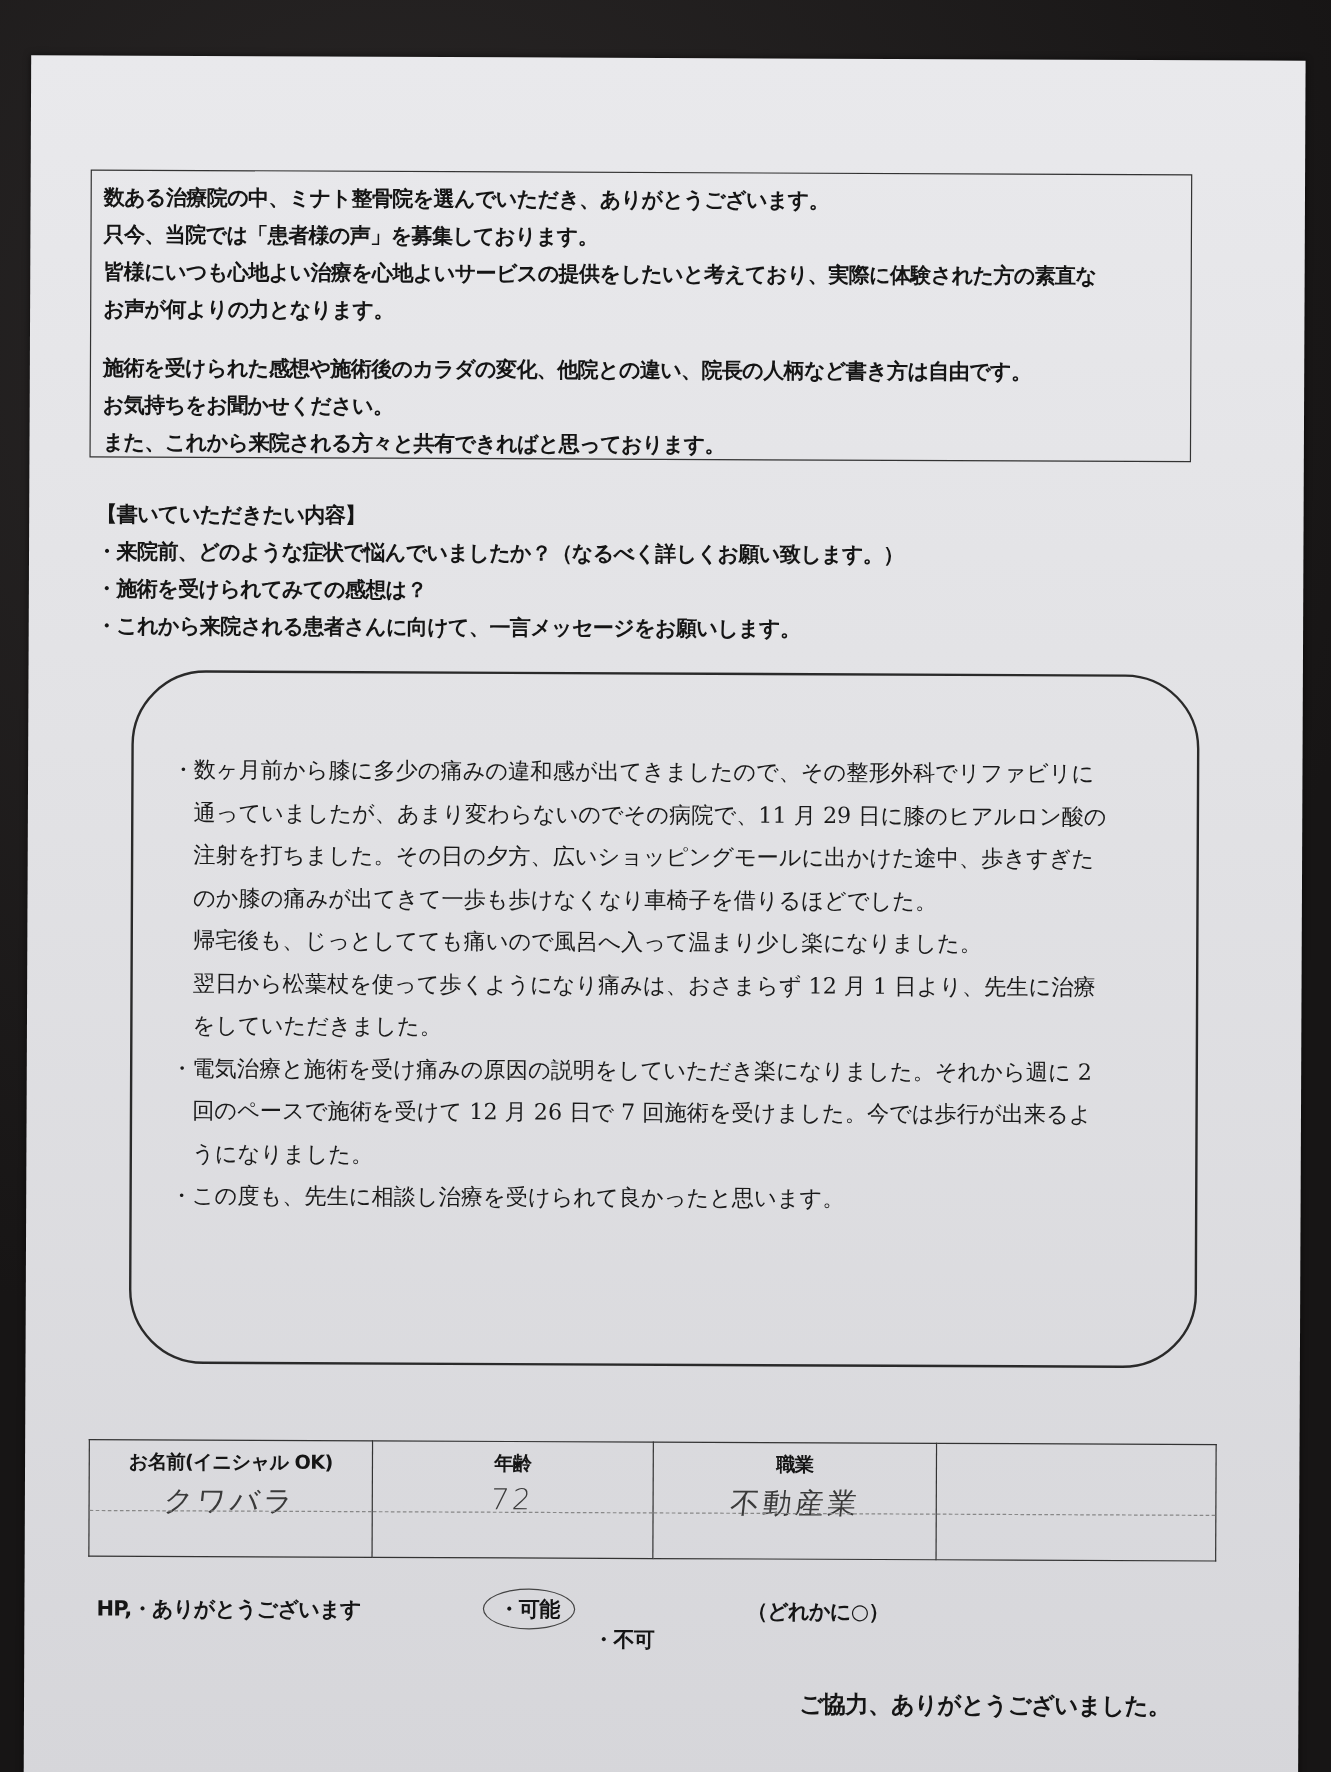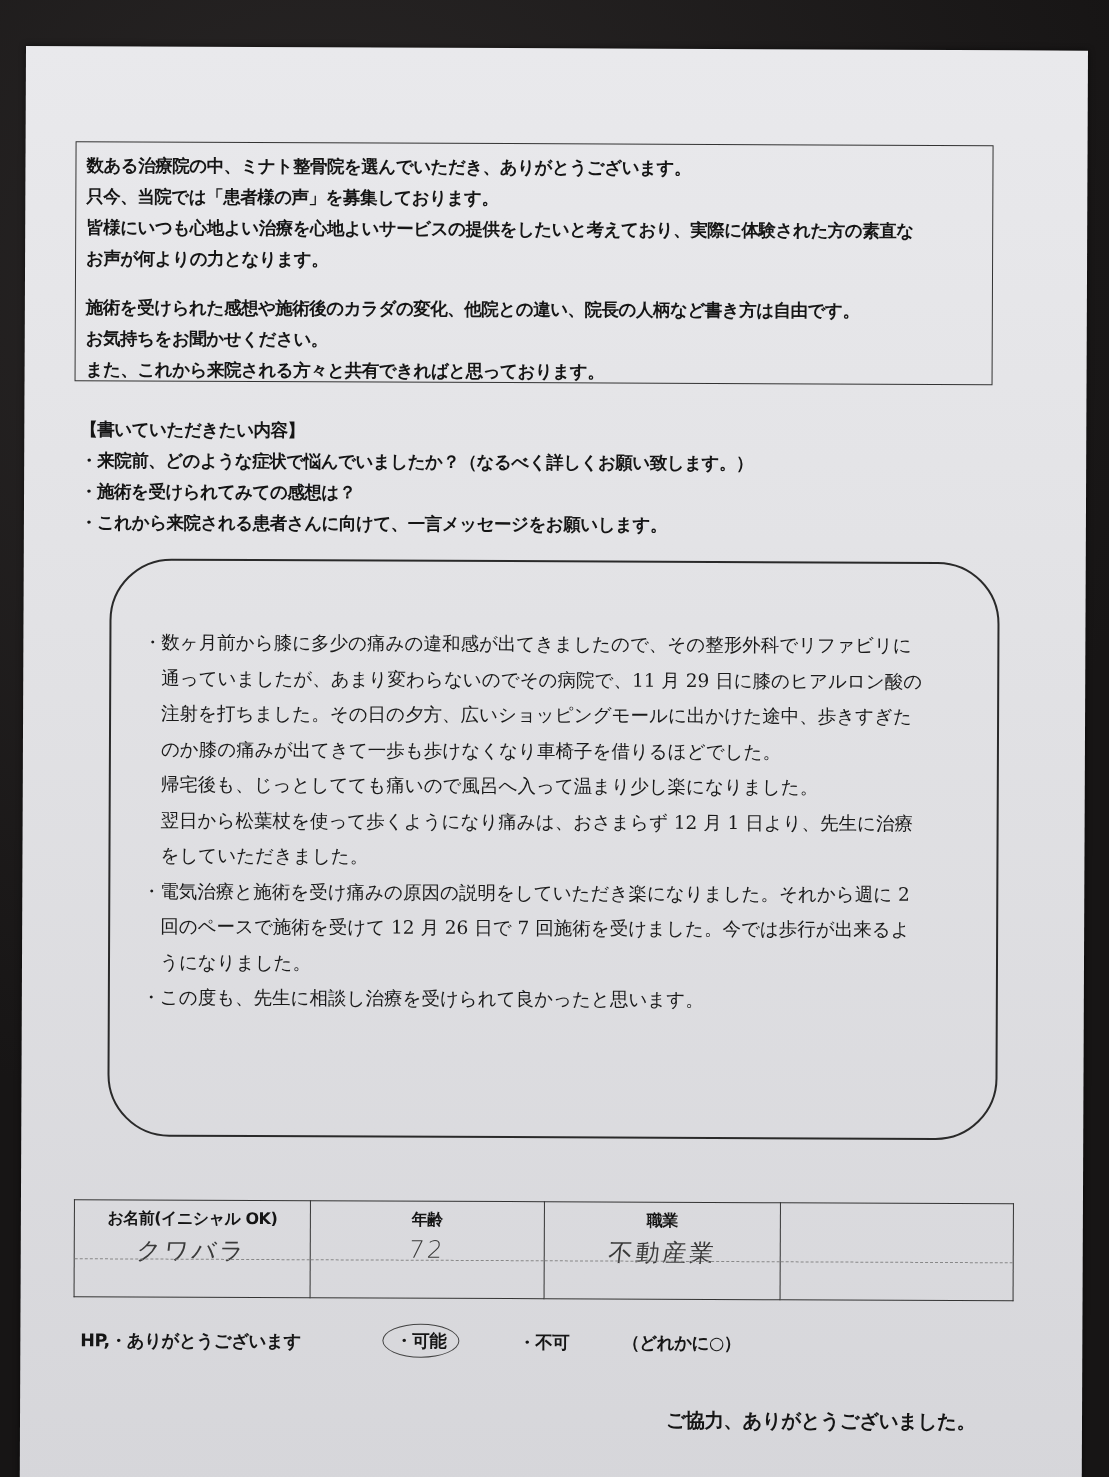--- a/index.html
+++ b/index.html
@@ -172,19 +172,19 @@
       <td>
         <div class="col-head bold"></div>
         <div class="guide-line"></div>
       </td>
     </tr>
   </tbody>
     </table>
 
   <div class="publish-row bold">
     <span style="left:0;">HP,・ありがとうございます</span>
-    <span class="circled" style="left:314px;">・可能</span>
-    <span style="left:438px;">・不可</span>
+    <span class="circled" style="left:334px;">・可能</span>
+    <span style="left:414px;margin-top:24px;">・不可</span>
     <span style="left:542px;">（どれかに○）</span>
   </div>
 
   <div class="thanks bold">ご協力、ありがとうございました。</div>
 </div>
 
 </body></html>

